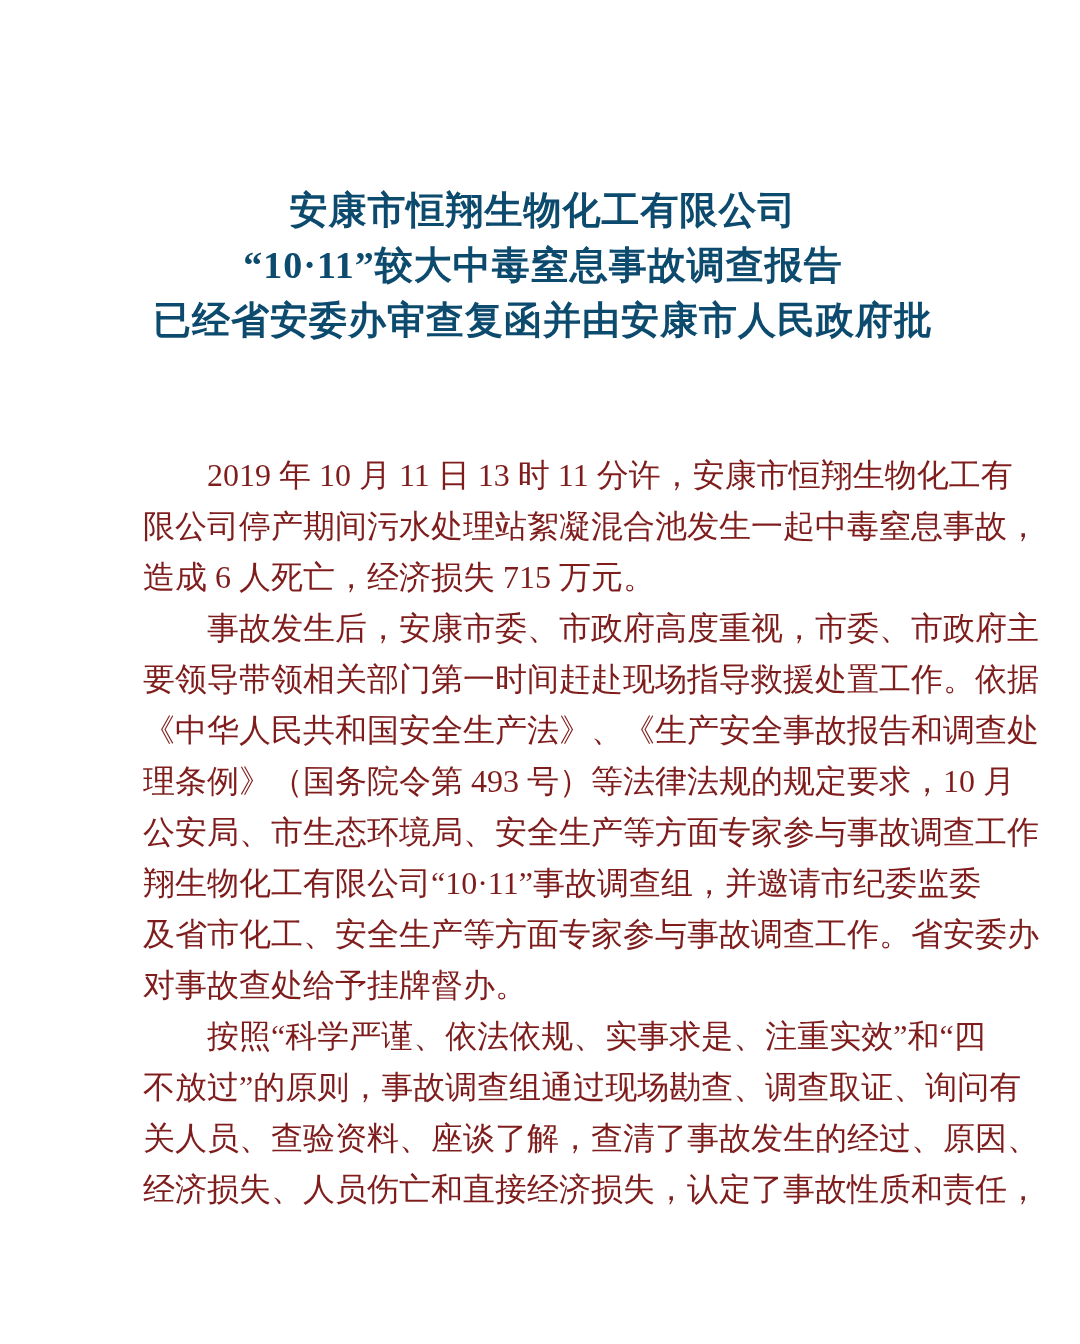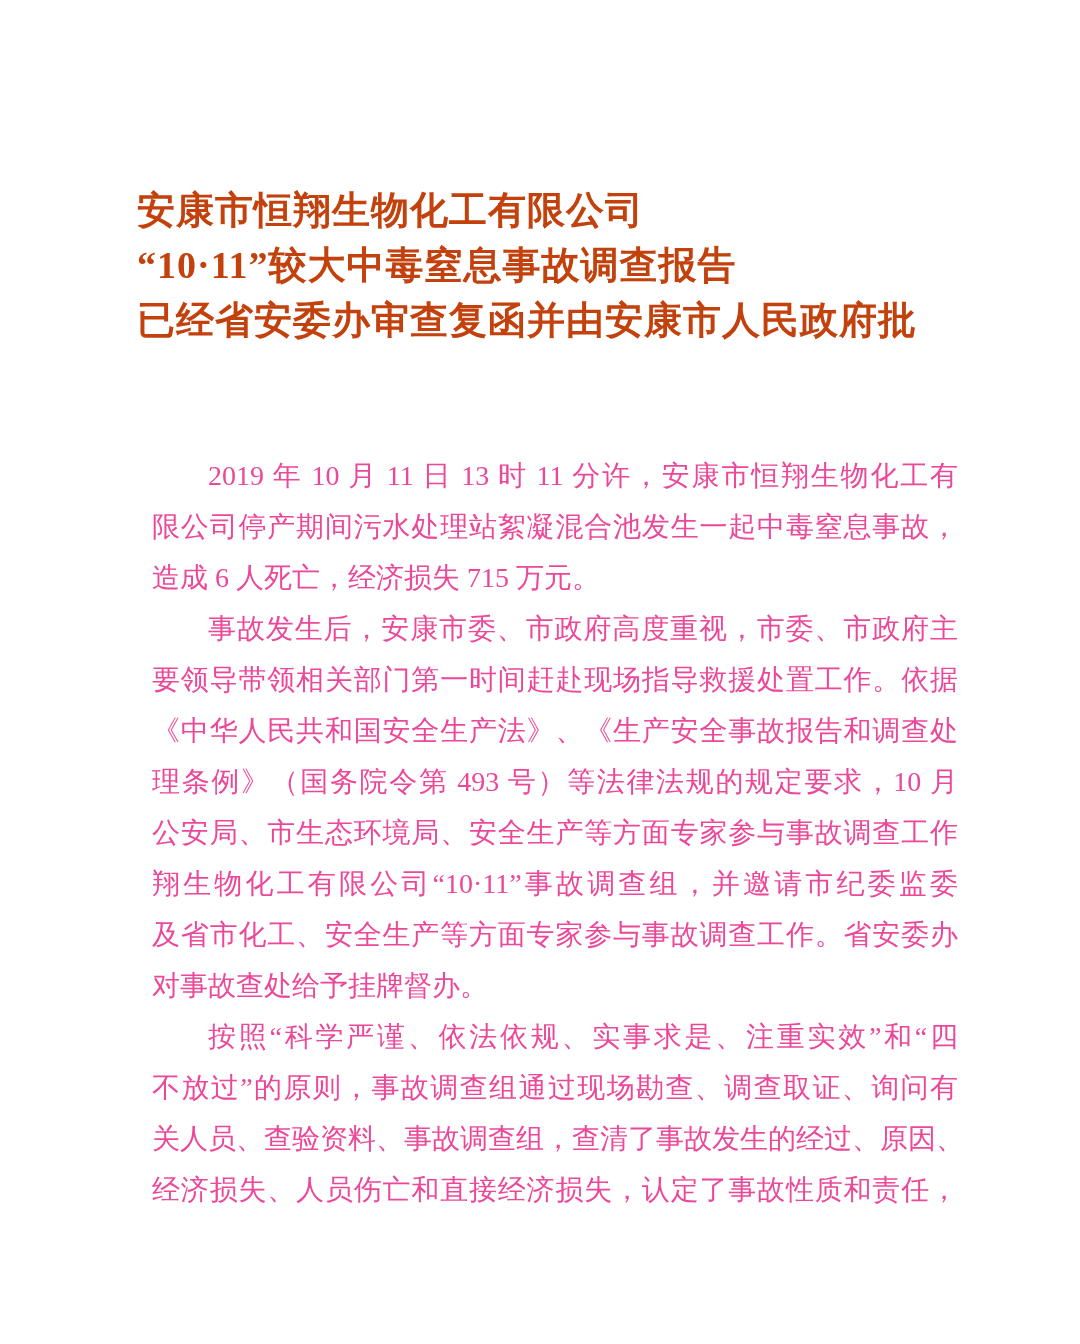--- a/index.html
+++ b/index.html
@@ -14,36 +14,37 @@
     background: #ffffff;
     overflow: hidden;
     font-family: "Liberation Serif", "DejaVu Serif", serif;
   }
   .doc-title {
     position: absolute;
     top: 183px;
     left: 137px;
     width: 812px;
     margin: 0;
-    color: #c2410c;
+    color: #0c4a6e;
     font-size: 38px;
     font-weight: bold;
     line-height: 55px;
+    text-align: center;
     letter-spacing: 1px;
   }
   .doc-title .tline {
     display: block;
   }
   .doc-body {
     position: absolute;
     top: 450px;
-    left: 152px;
+    left: 143px;
     width: 806px;
-    color: #ec4899;
-    font-size: 28px;
+    color: #7f1d1d;
+    font-size: 32px;
     line-height: 51px;
   }
   .para {
     margin: 0;
     padding: 0;
   }
   .bl {
     display: block;
     white-space: nowrap;
     text-align: justify;
@@ -83,18 +84,18 @@
       <span class="bl">理条例》（国务院令第 493 号）等法律法规的规定要求，10 月</span>
       <span class="bl">公安局、市生态环境局、安全生产等方面专家参与事故调查工作</span>
       <span class="bl">翔生物化工有限公司“10·11”事故调查组，并邀请市纪委监委</span>
       <span class="bl">及省市化工、安全生产等方面专家参与事故调查工作。省安委办</span>
       <span class="bl short">对事故查处给予挂牌督办。</span>
     </p>
 
     <p class="para">
       <span class="bl first">按照“科学严谨、依法依规、实事求是、注重实效”和“四</span>
       <span class="bl">不放过”的原则，事故调查组通过现场勘查、调查取证、询问有</span>
-      <span class="bl">关人员、查验资料、事故调查组，查清了事故发生的经过、原因、</span>
+      <span class="bl">关人员、查验资料、座谈了解，查清了事故发生的经过、原因、</span>
       <span class="bl">经济损失、人员伤亡和直接经济损失，认定了事故性质和责任，</span>
     </p>
 
   </div>
 </div>
 
 </body></html>

